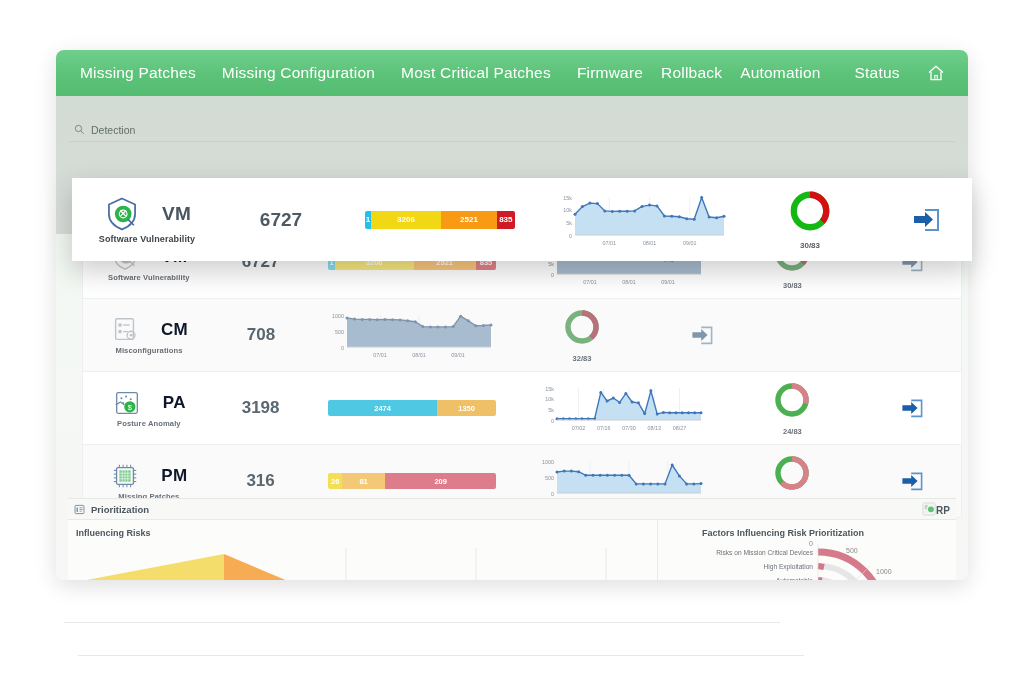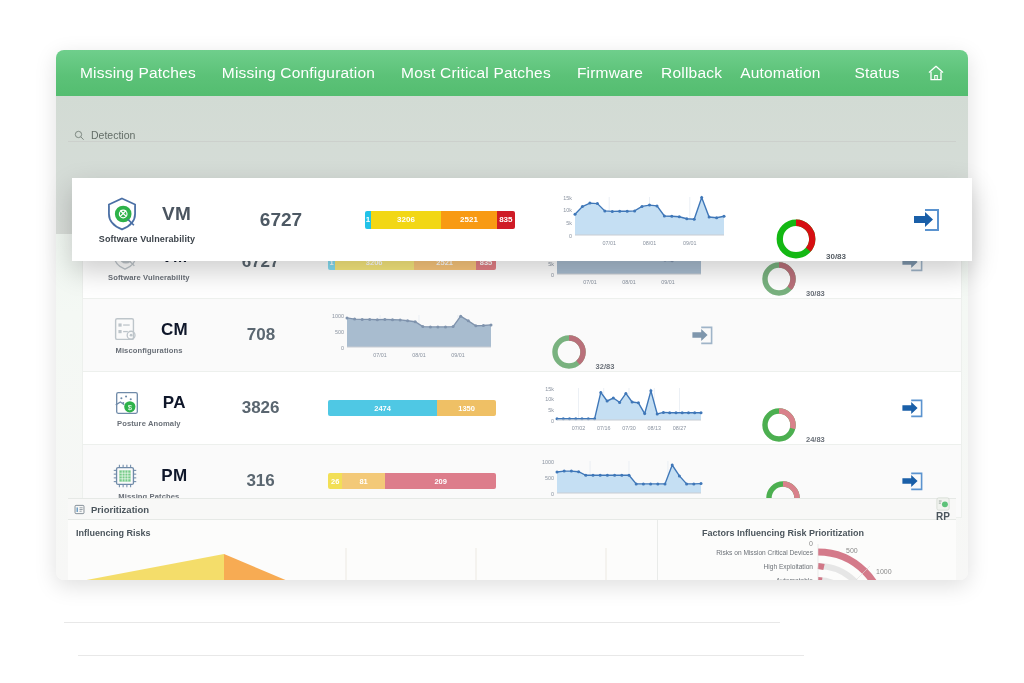--- a/index.html
+++ b/index.html
@@ -46,21 +46,21 @@
   .app-body {
     position: relative;
     height: 484px;
     background: linear-gradient(180deg, #e9f4ec 0%, #f4f8f4 45%, #f7f7f6 100%);
   }
 
   
   .detection-bar {
     position: absolute; left: 12px; top: 22px; width: 888px; height: 24px;
     border-bottom: 1px solid #e2e6e2;
-    display: flex; align-items: flex-end; gap: 6px;
+    display: flex; align-items: center; gap: 6px;
     padding-left: 6px;
   }
   .detection-bar .label { font-size: 10.5px; color: #5e6b63; }
   .mag { width: 11px; height: 11px; }
 
   
   .tbl {
     position: absolute; left: 26px; top: 96px;
     width: 880px;
   }
@@ -108,38 +108,38 @@
   .sev { display: flex; height: 16px; width: 168px; overflow: hidden; border-radius: 2px; }
   .sev .seg {
     display: flex; align-items: center; justify-content: center;
     font-size: 7.5px; color: #fff; font-weight: 700; overflow: hidden;
   }
 
   
   .trend { width: 170px; height: 48px; display: block; }
 
   
-  .donut-wrap { gap: 8px; align-items: flex-end; }
+  .donut-wrap { flex-direction: column; gap: 8px; }
   .donut { width: 38px; height: 38px; display:block; }
   .donut-lbl { font-size: 7.5px; font-weight: 700; color: #6a7078; }
 
   .launch-ico { width: 24px; height: 22px; display:block; }
 
   
   .prio {
     position: absolute; left: 12px; top: 402px; width: 888px; height: 120px;
     background: #fcfcfb;
   }
   .prio-head {
     height: 22px; display: flex; align-items: center;
     border-top: 1px solid #e6e9e6; border-bottom: 1px solid #e6e9e6;
     padding: 0 6px; gap: 6px; background: #f8f8f7;
   }
   .prio-title { font-size: 9.5px; color: #4c565d; font-weight: 600; }
-  .prio-right { margin-left: auto; display: flex; align-items: flex-end; gap: 0; flex-direction: column; }
+  .prio-right { margin-left: auto; display: flex; align-items: flex-end; gap: 0; }
   .prio-rp { font-size: 10px; color: #4c565d; font-weight: 600; }
   .prio-body { display: flex; height: 98px; }
   .panel-l { width: 590px; position: relative; border-right: 1px solid #e9ebe9; }
   .panel-r { flex: 1; position: relative; margin-left: 36px; }
   .panel-cap { position: absolute; left: 8px; top: 8px; font-size: 9px; color: #4c565d; font-weight: 600; }
   .area-svg { position: absolute; left: 8px; top: 28px; }
   .radial-svg { position: absolute; left: 6px; top: 16px; }
 
   
   .overlay {
@@ -386,21 +386,21 @@
       <circle cx="12" cy="16" r="1.1" fill="#6f8aa8"></circle>
       <path d="M4 18 l5 -3 l4 3" fill="none" stroke="#6f8aa8" stroke-width="1.3"></path>
       <circle cx="19" cy="20" r="6" fill="#2eb24a"></circle>
       <text x="19" y="23.4" font-size="8" fill="#ffffff" text-anchor="middle" font-family="Liberation Sans, sans-serif">$</text>
                   </svg>
         <span class="cat-code">PA</span>
       </div>
       <span class="cat-sub">Posture Anomaly</span>
     </div>
     <div class="tcell c-risk">
-      <span class="risk-num">3826</span>
+      <span class="risk-num">3198</span>
     </div>
     <div class="tcell c-sev">
       <div class="sev">
                   <div class="seg" style="width:64.69665271966527%;background:#4fc8e4;opacity:1">2474</div>
                   <div class="seg" style="width:35.30334728033473%;background:#efc065;opacity:1">1350</div>
                 </div>
     </div>
     <div class="tcell c-trend">
       <svg class="trend" viewBox="0 0 170 48">
     <line x1="43.5" y1="4" x2="43.5" y2="36" stroke="#e4eaf0" stroke-width="0.7"></line>

